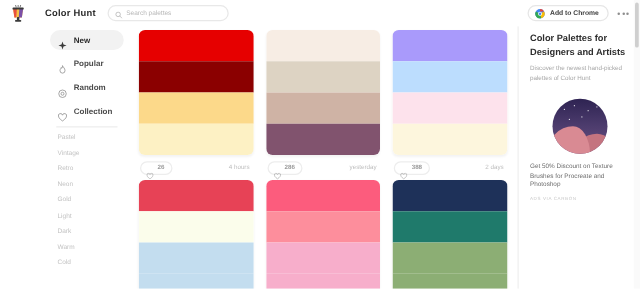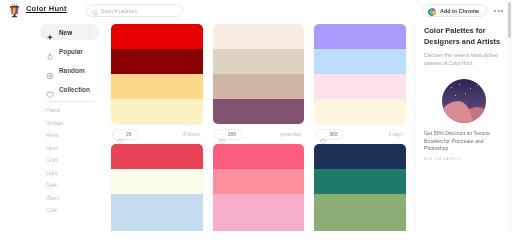--- a/index.html
+++ b/index.html
@@ -12,21 +12,21 @@
   #app { position: relative; width: 512px; height: 231px; display: flex; flex-direction: column; background:#fff; }
 
   
   .header {
     height: 21px; flex: 0 0 21px;
     display: flex; align-items: center;
     padding: 0 6px 0 8px;
     background: #fff;
     position: relative; z-index: 5;
   }
-  .brand { display: flex; gap: 5px; width: 68px; text-decoration: underline; }
+  .brand { display: flex; align-items: center; gap: 15px; width: 68px; }
   .logo-mark { width: 13px; height: 14px; position: relative; display:block; }
   .brand-name { font-size: 7.5px; font-weight: 700; color: #2b2b2b; letter-spacing: .2px; white-space: nowrap; }
 
   .search-wrap {
     margin-left: 10px;
     width: 97px; height: 13px;
     border: 1px solid #e8e8e8; border-radius: 7px;
     display: flex; align-items: center; gap: 3px;
     padding: 0 5px; background: #fff;
   }

